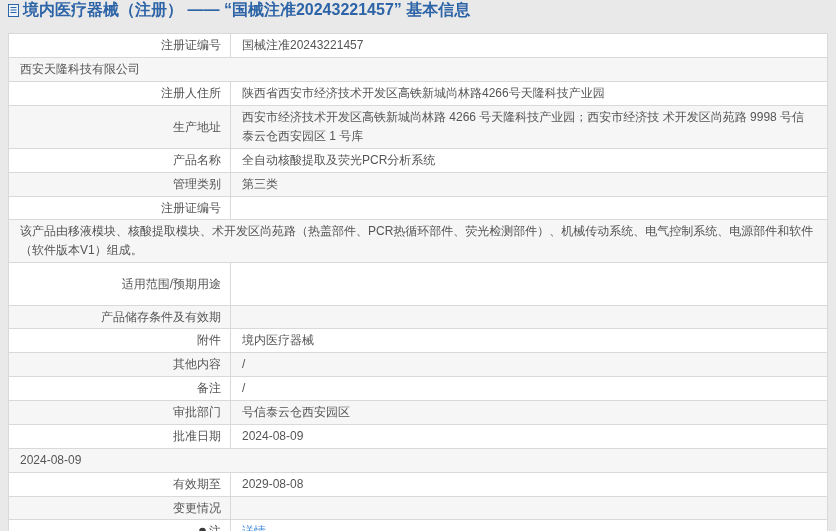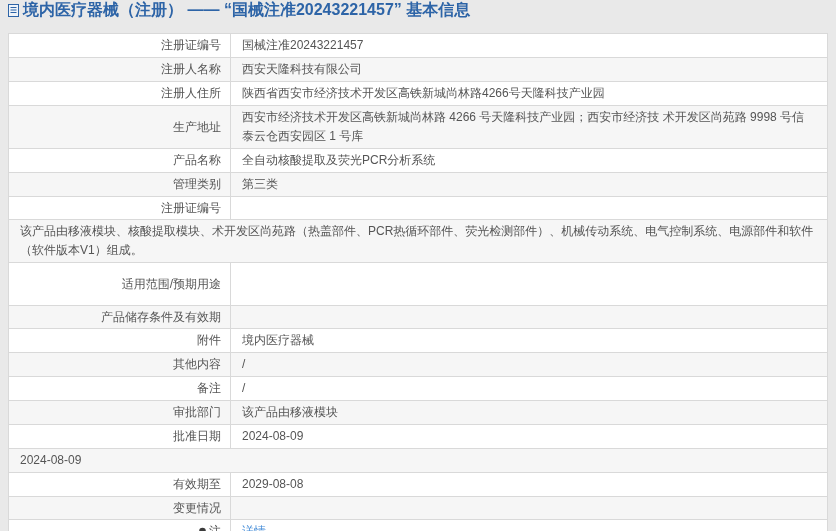--- a/index.html
+++ b/index.html
@@ -75,23 +75,20 @@
   <div class="info-table">
       <div class="row">
         <div class="cell cell-label">
           <span>注册证编号</span>
         </div>
         <div class="cell cell-value">
           <span>国械注准20243221457</span>
         </div>
       </div>
       <div class="row">
-        <div class="cell cell-label">
-          <span>注册人名称</span>
-        </div>
         <div class="cell cell-value">
           <span>西安天隆科技有限公司</span>
         </div>
       </div>
       <div class="row">
         <div class="cell cell-label">
           <span>注册人住所</span>
         </div>
         <div class="cell cell-value">
           <span>陕西省西安市经济技术开发区高铁新城尚林路4266号天隆科技产业园</span>
@@ -164,21 +161,21 @@
         </div>
         <div class="cell cell-value">
           <span>/</span>
         </div>
       </div>
       <div class="row">
         <div class="cell cell-label">
           <span>审批部门</span>
         </div>
         <div class="cell cell-value">
-          <span>该产品由移液模块</span>
+          <span>号信泰云仓西安园区</span>
         </div>
       </div>
       <div class="row">
         <div class="cell cell-label">
           <span>批准日期</span>
         </div>
         <div class="cell cell-value">
           <span>2024-08-09</span>
         </div>
       </div>

